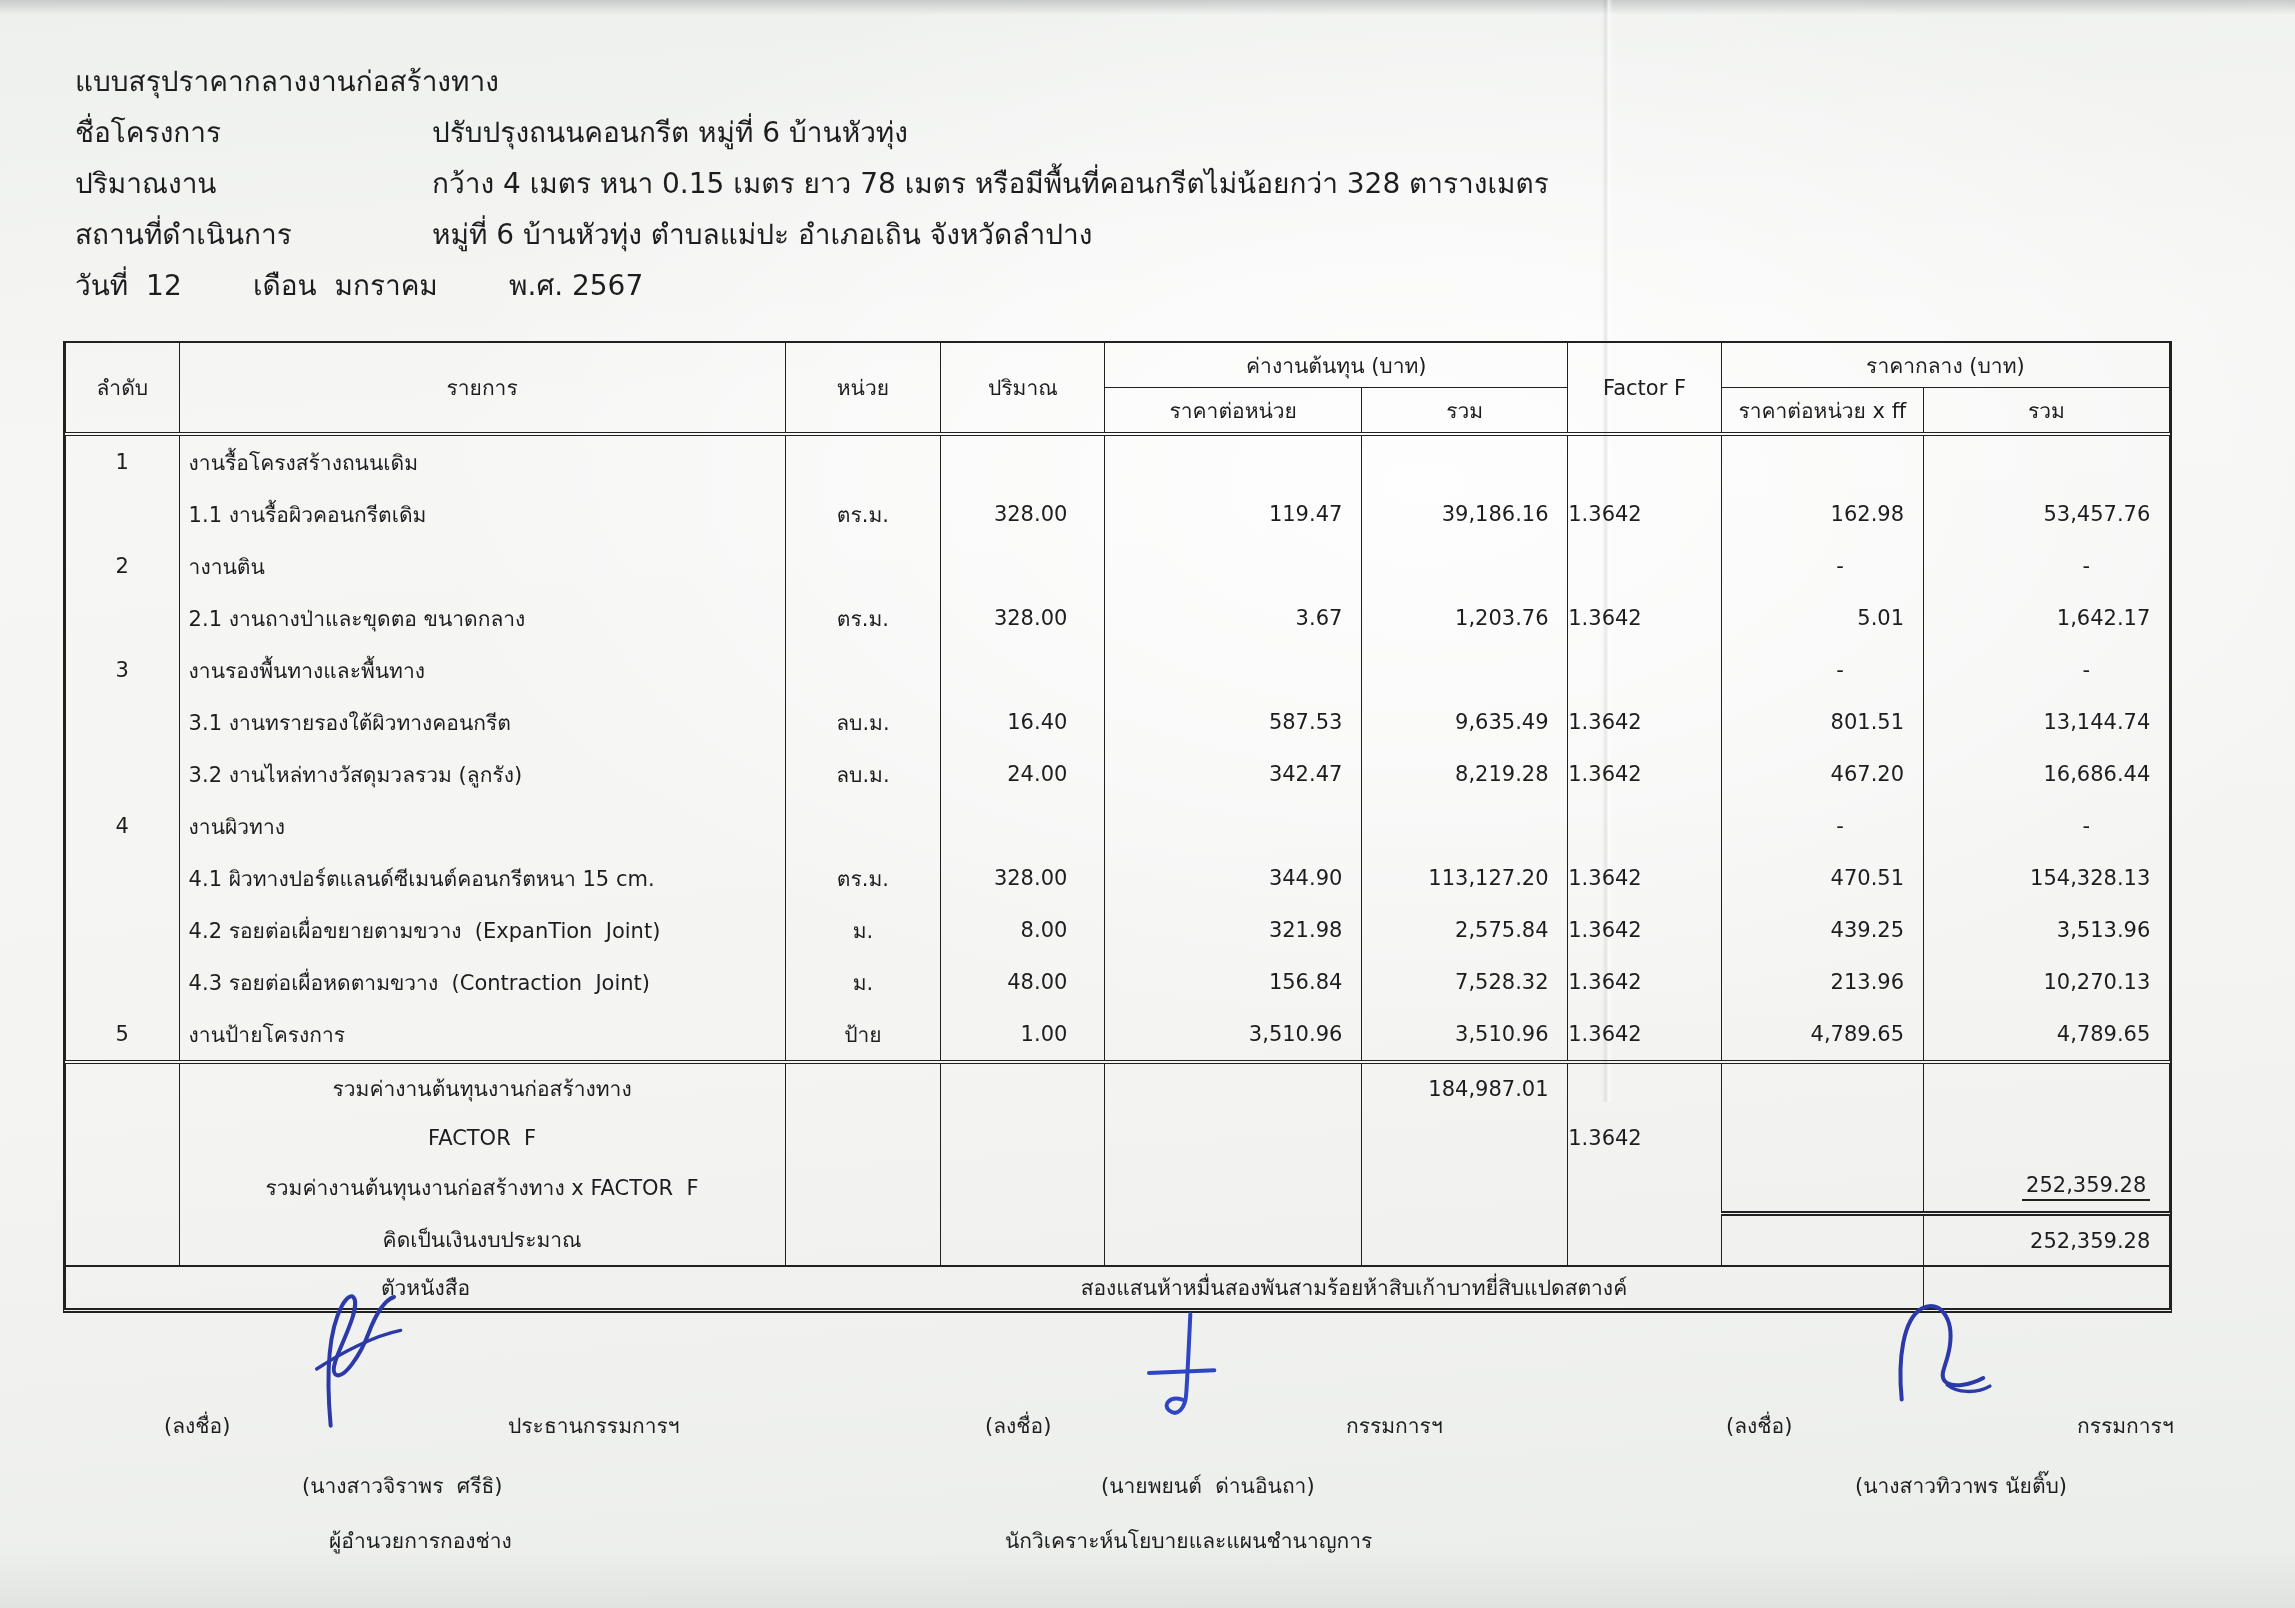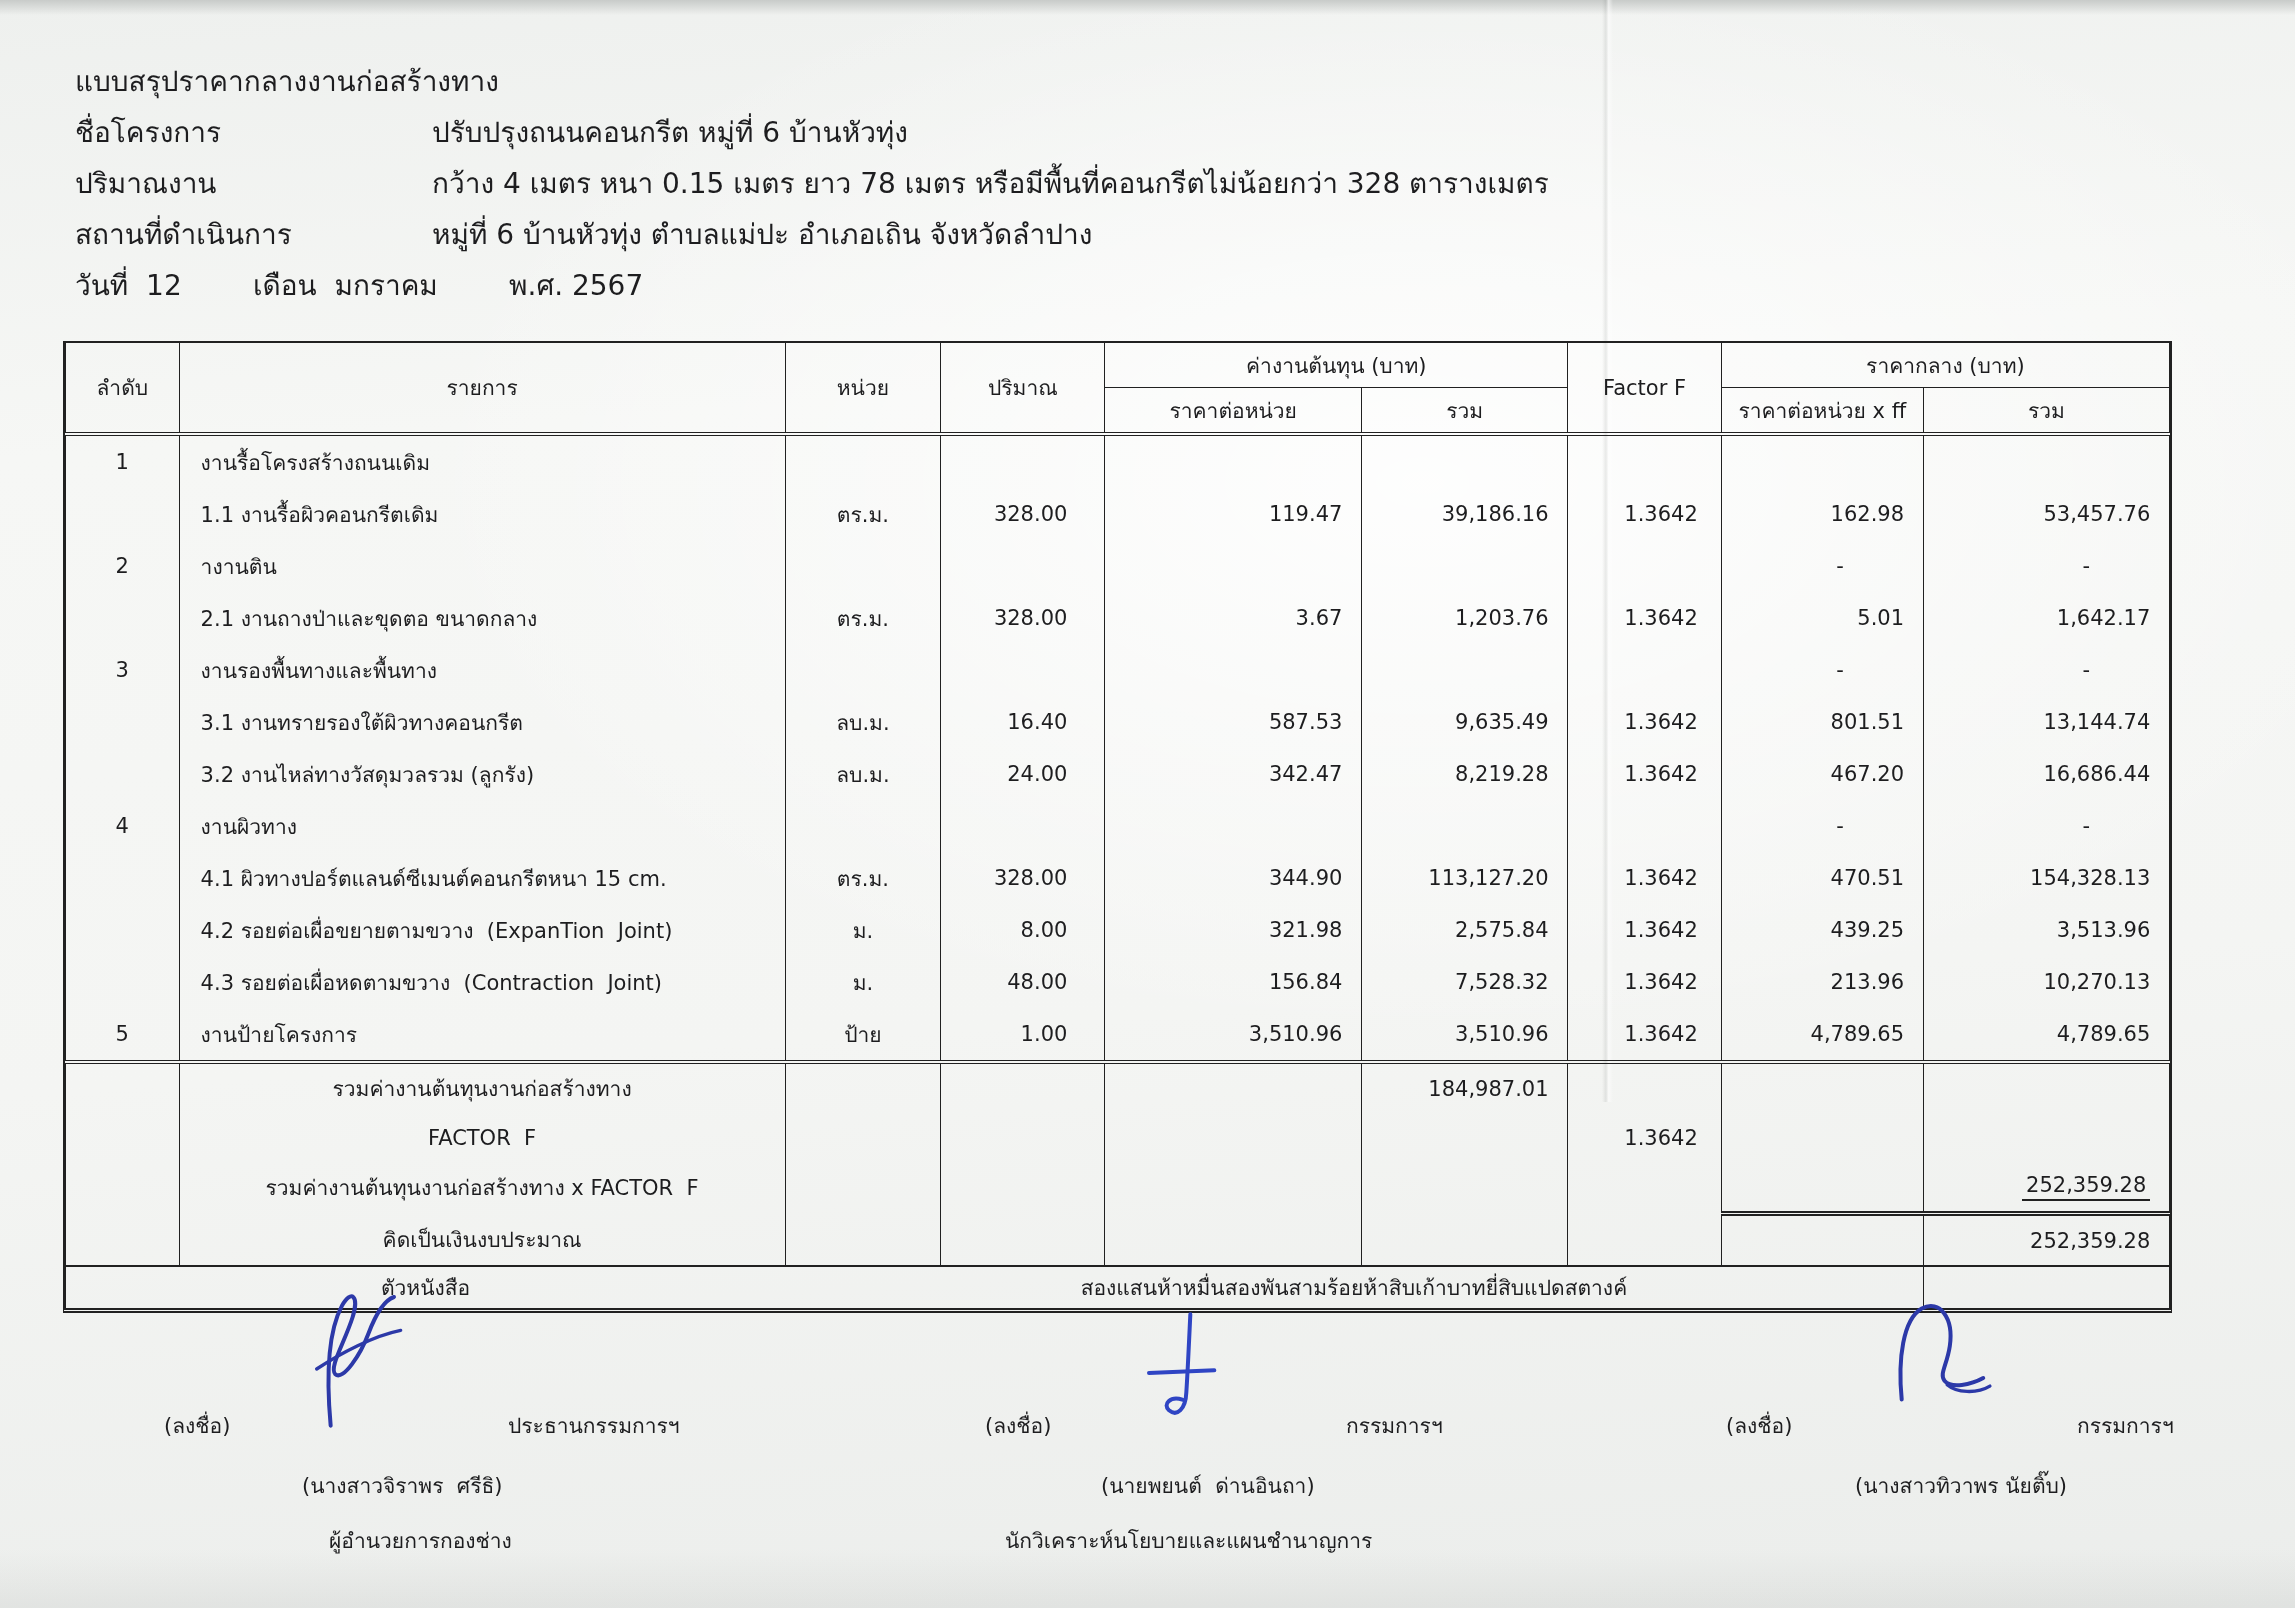--- a/index.html
+++ b/index.html
@@ -38,25 +38,25 @@
   thead tr.h1 th{height:44px;}
   thead tr.h2 th{height:44px;}
   thead th{text-align:center;vertical-align:middle;}
   thead th.grp{border-bottom:1.3px solid #212121;}
   thead tr.h2 th, thead th[rowspan]{border-bottom:4.7px double #212121;}
   tbody td{height:52px;vertical-align:middle;}
   tr.sum-row td{height:49px;vertical-align:middle;}
   tr.words-row td{height:41px;vertical-align:middle;margin-left:20px;}
 
   td.cno{text-align:center;}
-  td.citem{text-align:left;padding-left:21px;}
+  td.citem{text-align:left;padding-left:9px;}
   td.cunit{text-align:center;}
   td.cqty{text-align:right;padding-right:37px;}
   td.cnum{text-align:right;padding-right:18.7px;}
-  td.cfac{text-align:right;padding-right:23px;}
+  td.cfac{padding-right:23px;}
   td.dash-cell{padding-right:79px;}
   td.clabel{text-align:center;}
 
   tr.last-body td{border-bottom:4.7px double #212121;}
   tr.sum-x td.dbl{border-bottom:5.3px double #212121;}
   tr.sum-final td{border-bottom:2px solid #212121;}
   .u-line{display:inline-block;border-bottom:2px solid #212121;padding:0 4px 2px 4px;}
   td.words-text{border-left:none;text-align:center;}
   td.words-label{border-right:none;text-align:center;}
 

